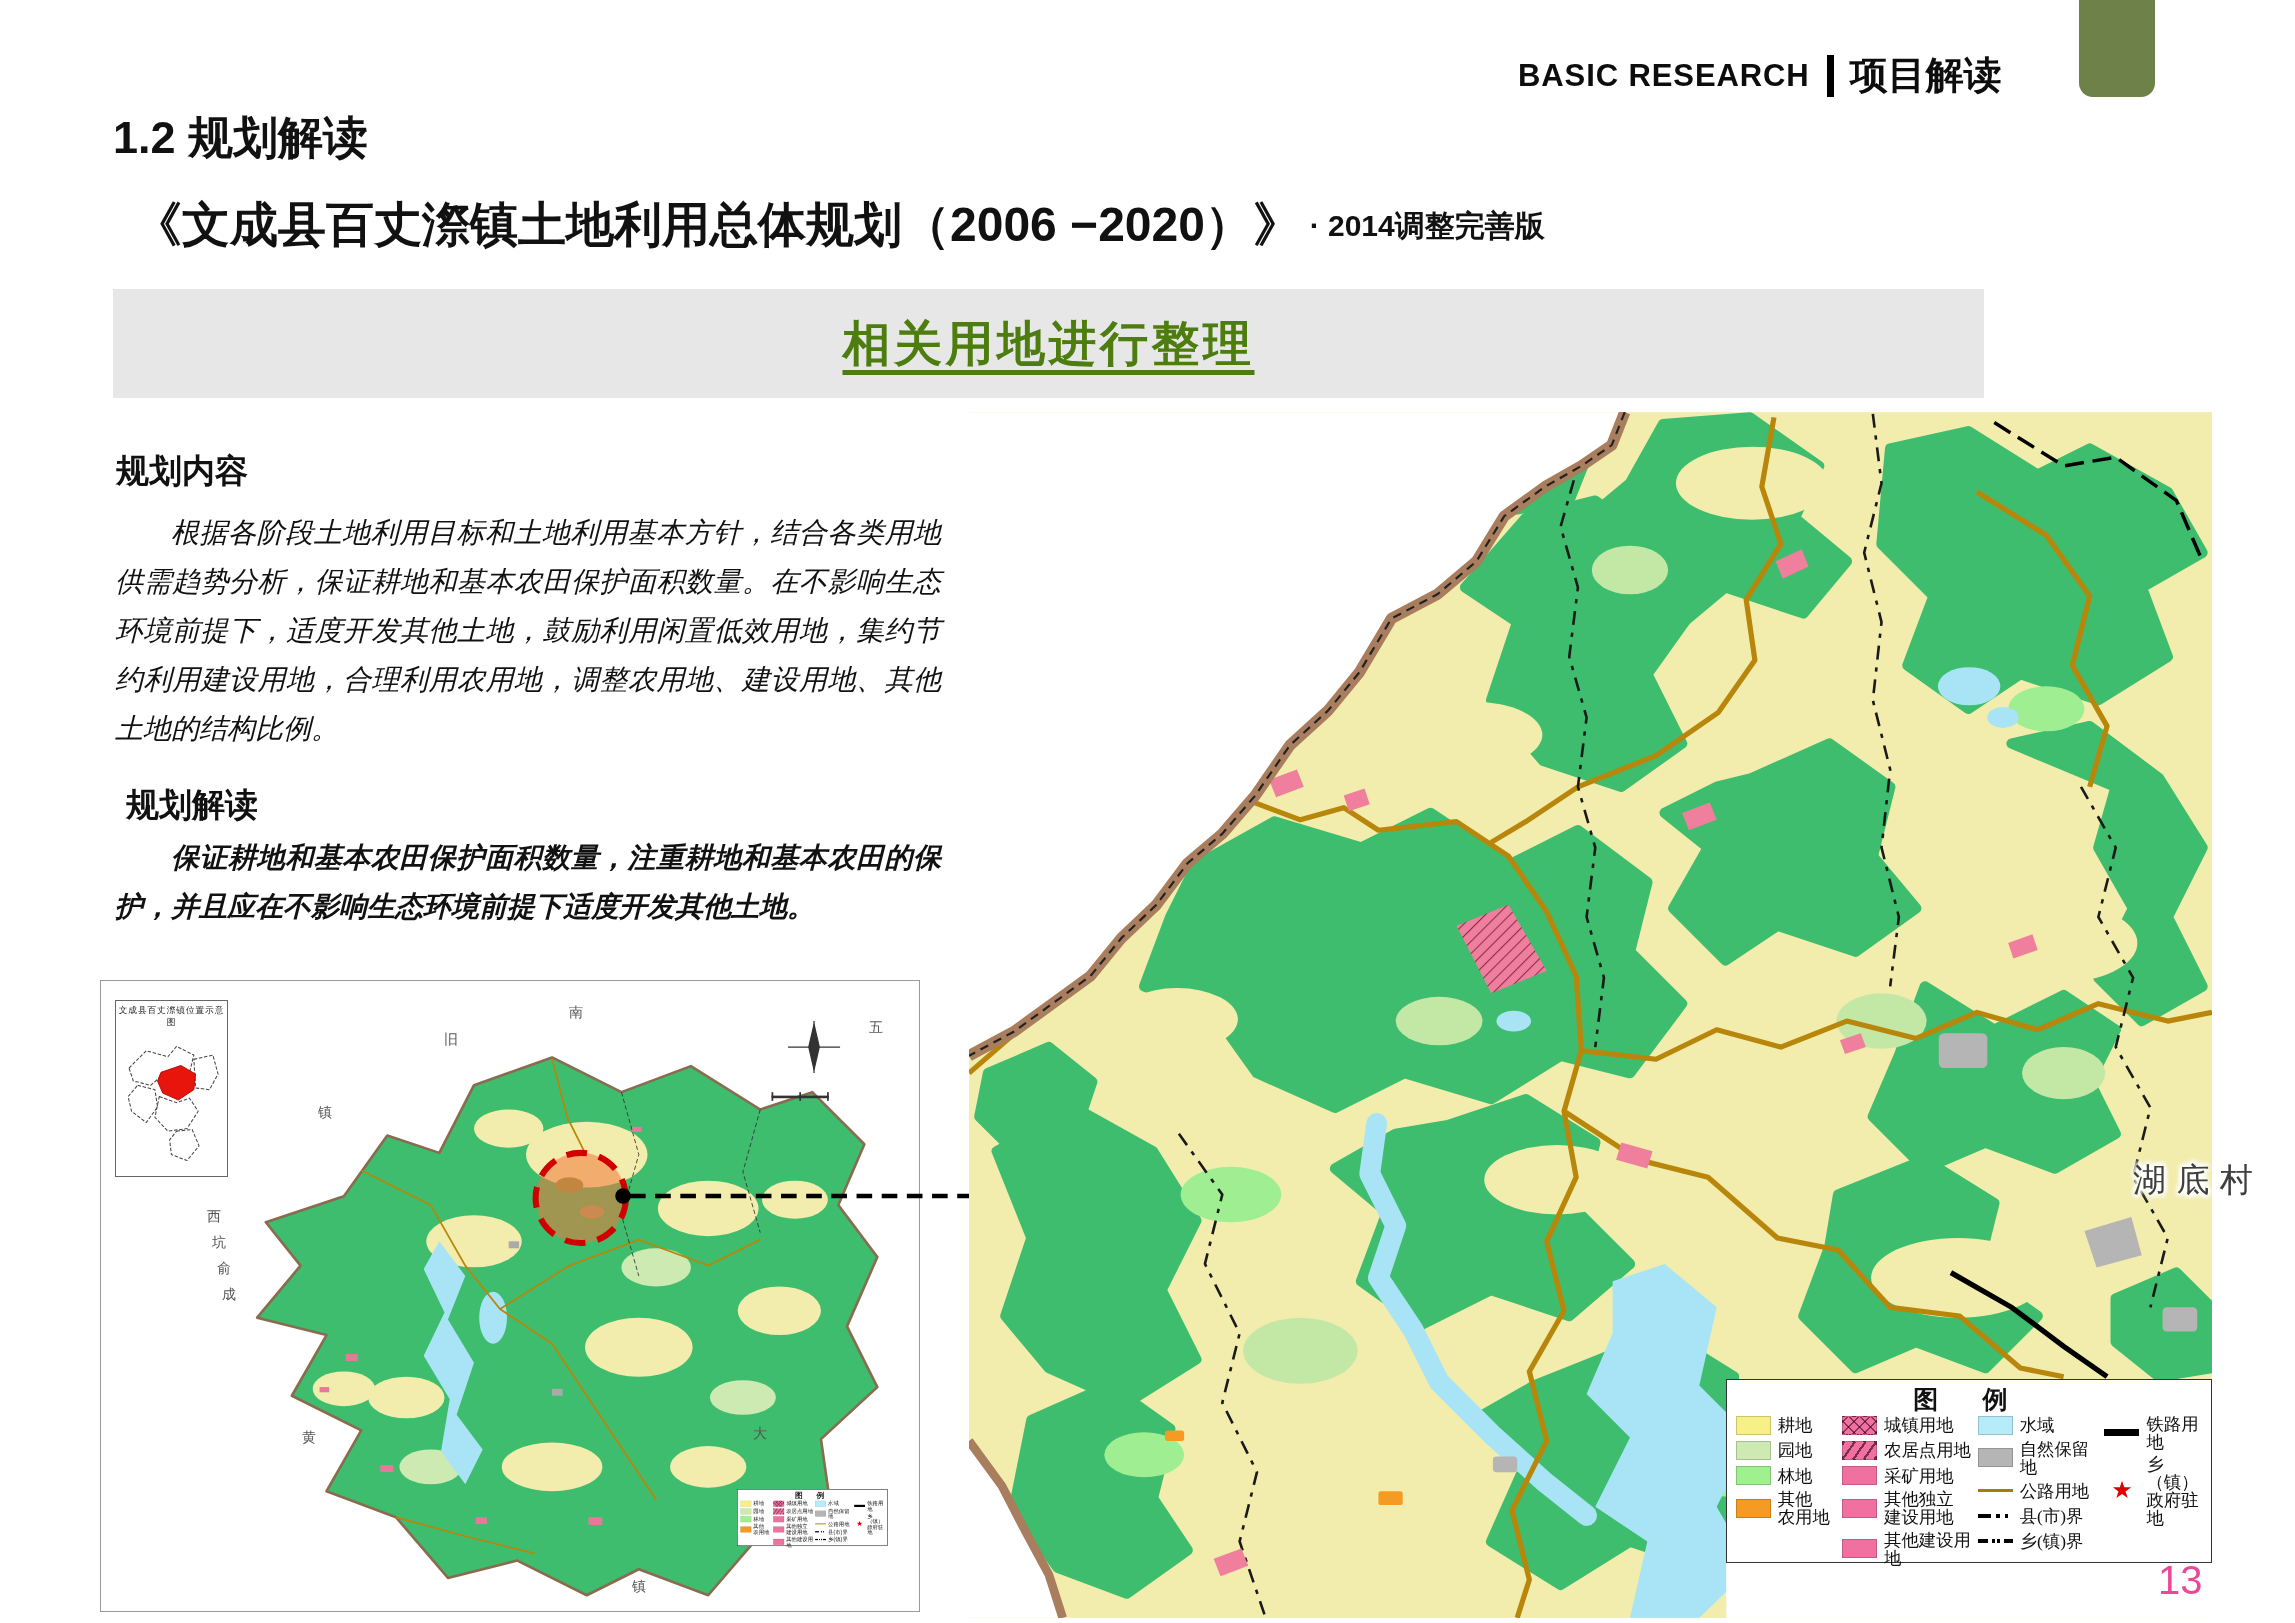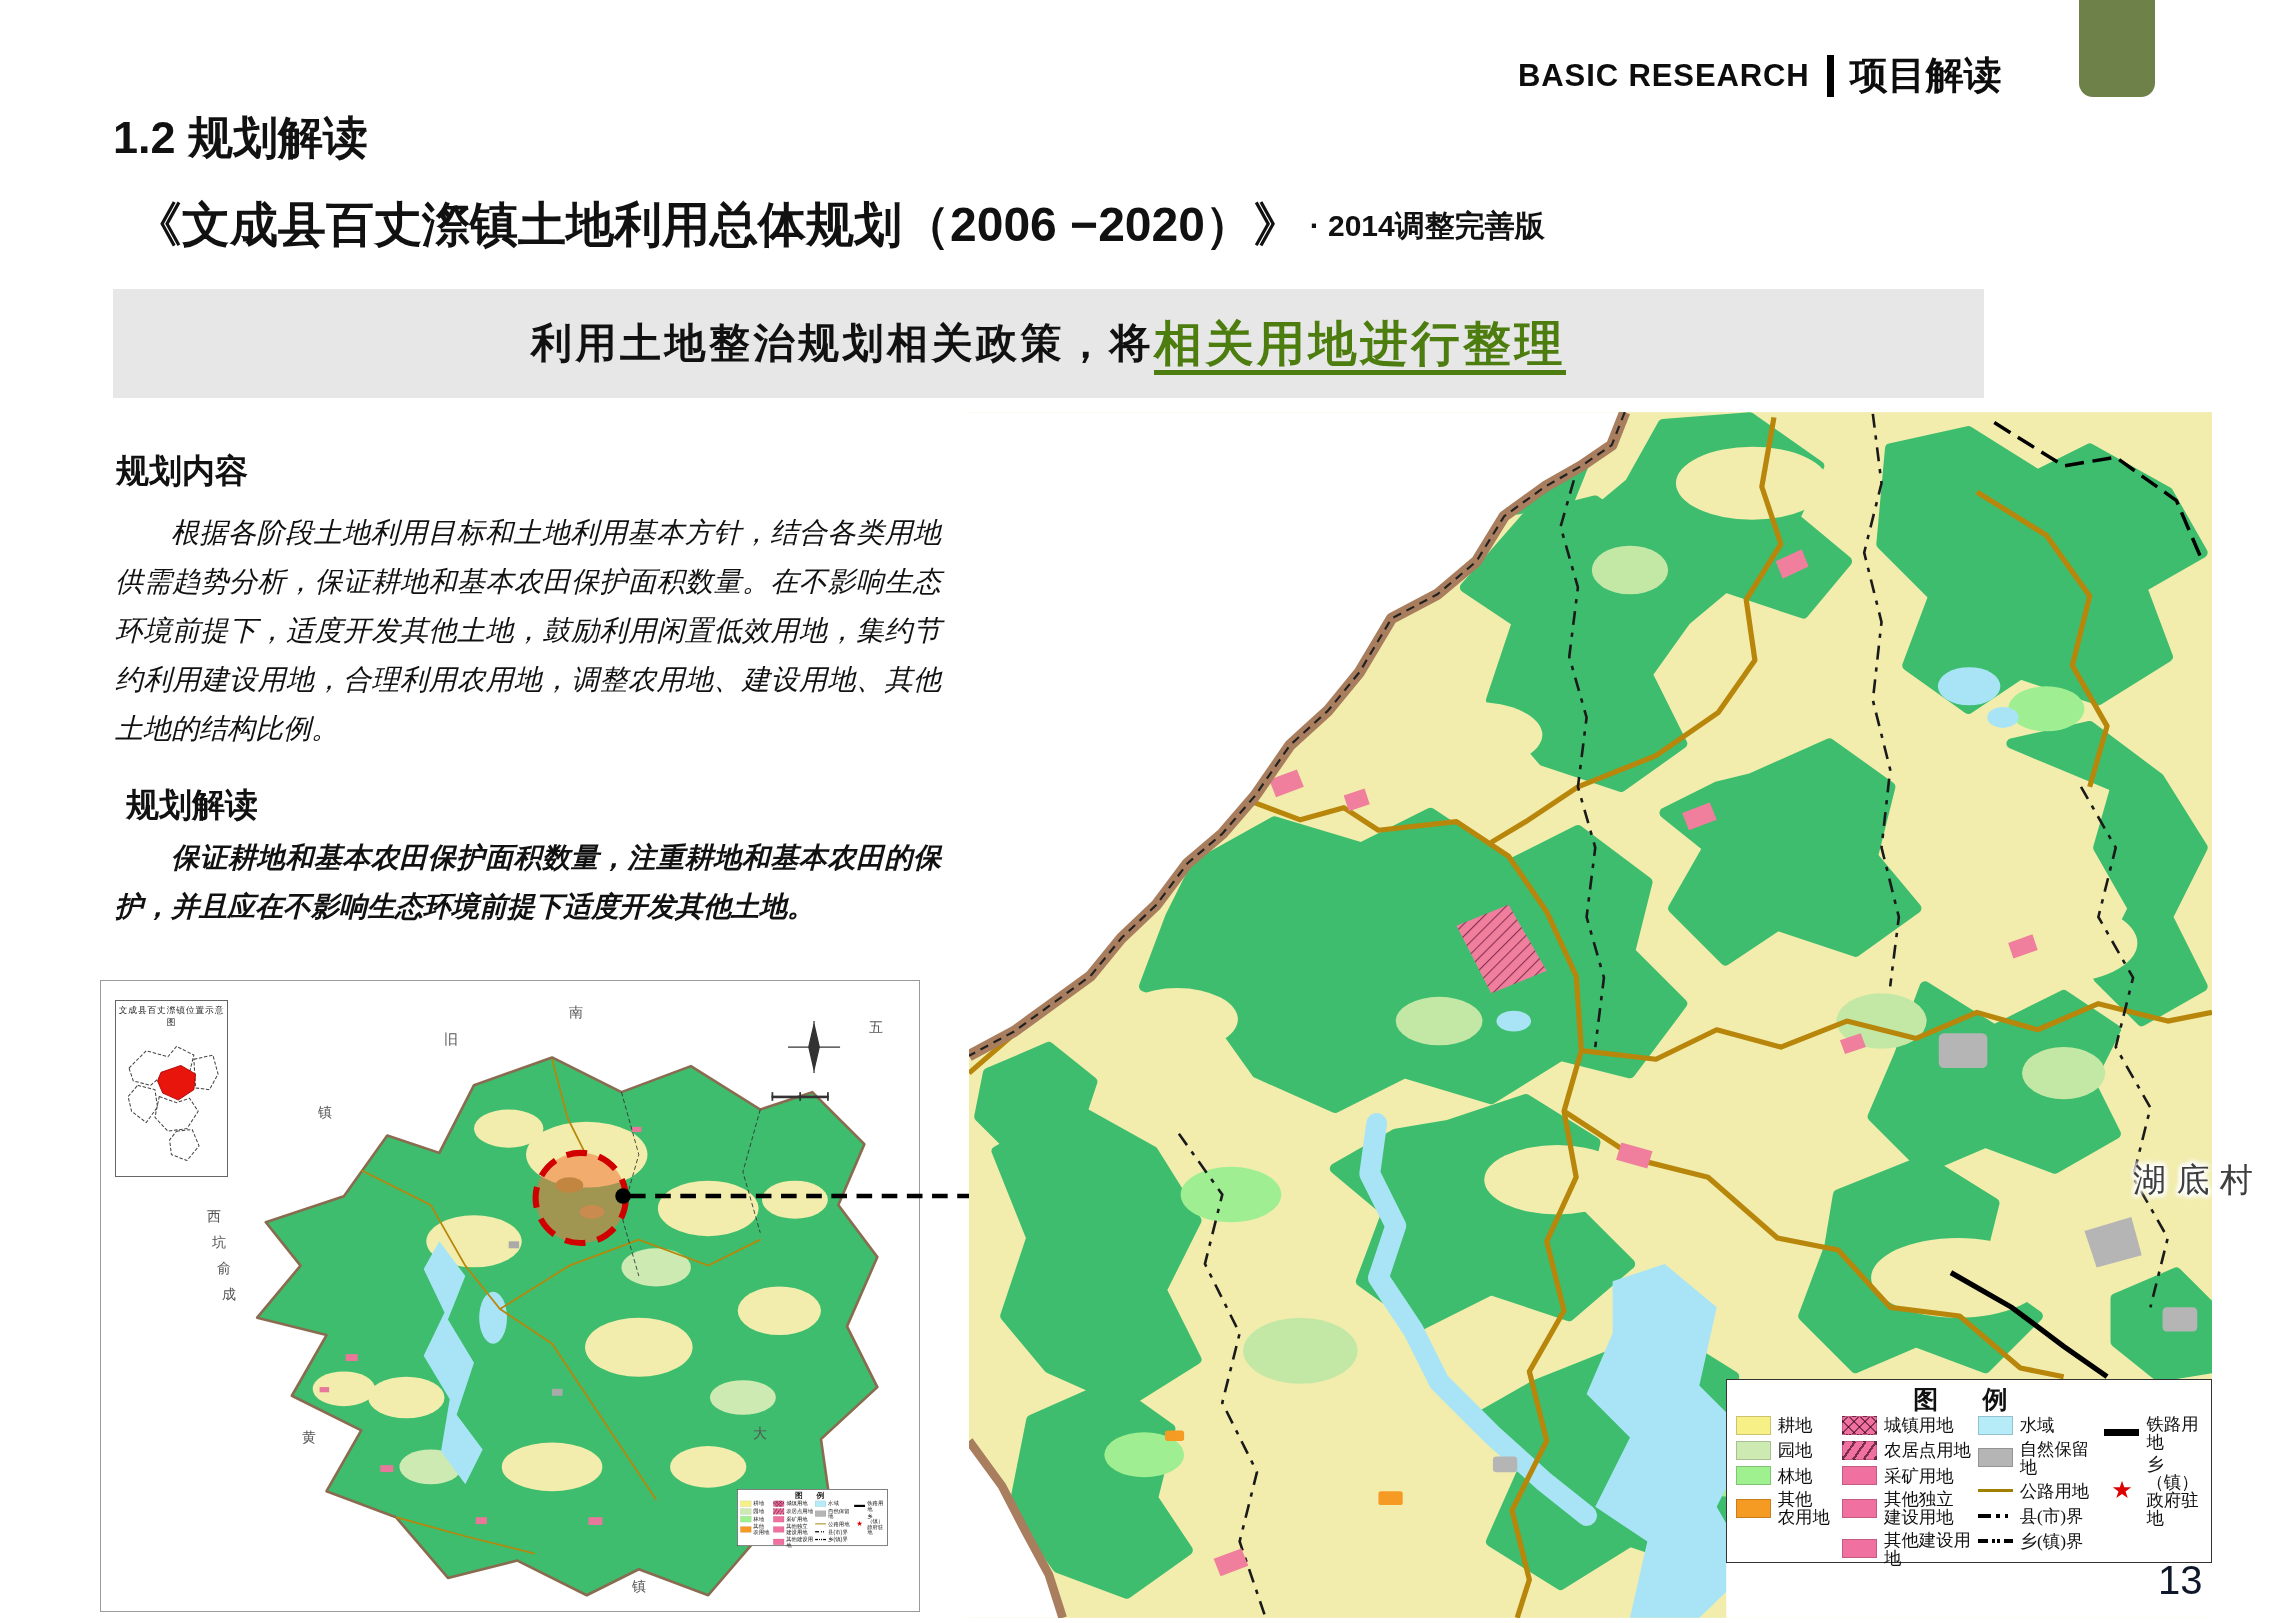--- a/index.html
+++ b/index.html
@@ -81,39 +81,38 @@
                  transparent 22px 27px,#000 27px 30px,transparent 30px 35px);}
   .sw.town-border{height:3.5px;border:none;
       background:linear-gradient(90deg,#000 0 9.5px,transparent 9.5px 14px,#000 14px 16.5px,
                  transparent 16.5px 19px,#000 19px 22px,transparent 22px 26px,#000 26px 35px);}
   .sw.railway{height:7px;border:none;background:#000;}
   .sw.gov-star{border:none;background:none;color:#dd0000;font-size:24px;line-height:19px;text-align:center;}
   .sw.gov-star::before{content:"★";}
   .mini-wrap{position:absolute;left:636px;top:508px;width:156px;height:62px;}
   .mini-wrap .legend-box{transform:scale(0.31);transform-origin:0 0;border-width:2.6px;}
 
-  .page-number{position:absolute;left:2158px;top:1558px;font-size:40px;color:#0f172a;}
+  .page-number{position:absolute;left:2158px;top:1558px;font-size:40px;color:#ec4899;}
 </style>
 </head>
 <body>
 
 <div class="header">
   <span class="brand">BASIC RESEARCH</span>
   <span class="vbar"></span>
   <span class="section-zh">项目解读</span>
 </div>
 <div class="green-block"></div>
 
 <div class="page-title">1.2 规划解读</div>
 <div class="subtitle">
   <span>《文成县百丈漈镇土地利用总体规划（2006 −2020）》</span><span class="edition">· 2014调整完善版</span>
 </div>
 
 <div class="band">
-  <span>利用土地整治规划相关政策，将</span>
     <span class="em">相关用地进行整理</span>
 </div>
 
 <div class="sec-heading h1">规划内容</div>
 <div class="sec-body b1">根据各阶段土地利用目标和土地利用基本方针，结合各类用地供需趋势分析，保证耕地和基本农田保护面积数量。在不影响生态环境前提下，适度开发其他土地，鼓励利用闲置低效用地，集约节约利用建设用地，合理利用农用地，调整农用地、建设用地、其他土地的结构比例。</div>
 <div class="sec-heading h2">规划解读</div>
 <div class="sec-body b2">保证耕地和基本农田保护面积数量，注重耕地和基本农田的保护，并且应在不影响生态环境前提下适度开发其他土地。</div>
 
 <div class="small-map">
   <svg width="818" height="630" viewBox="0 0 943 726">

